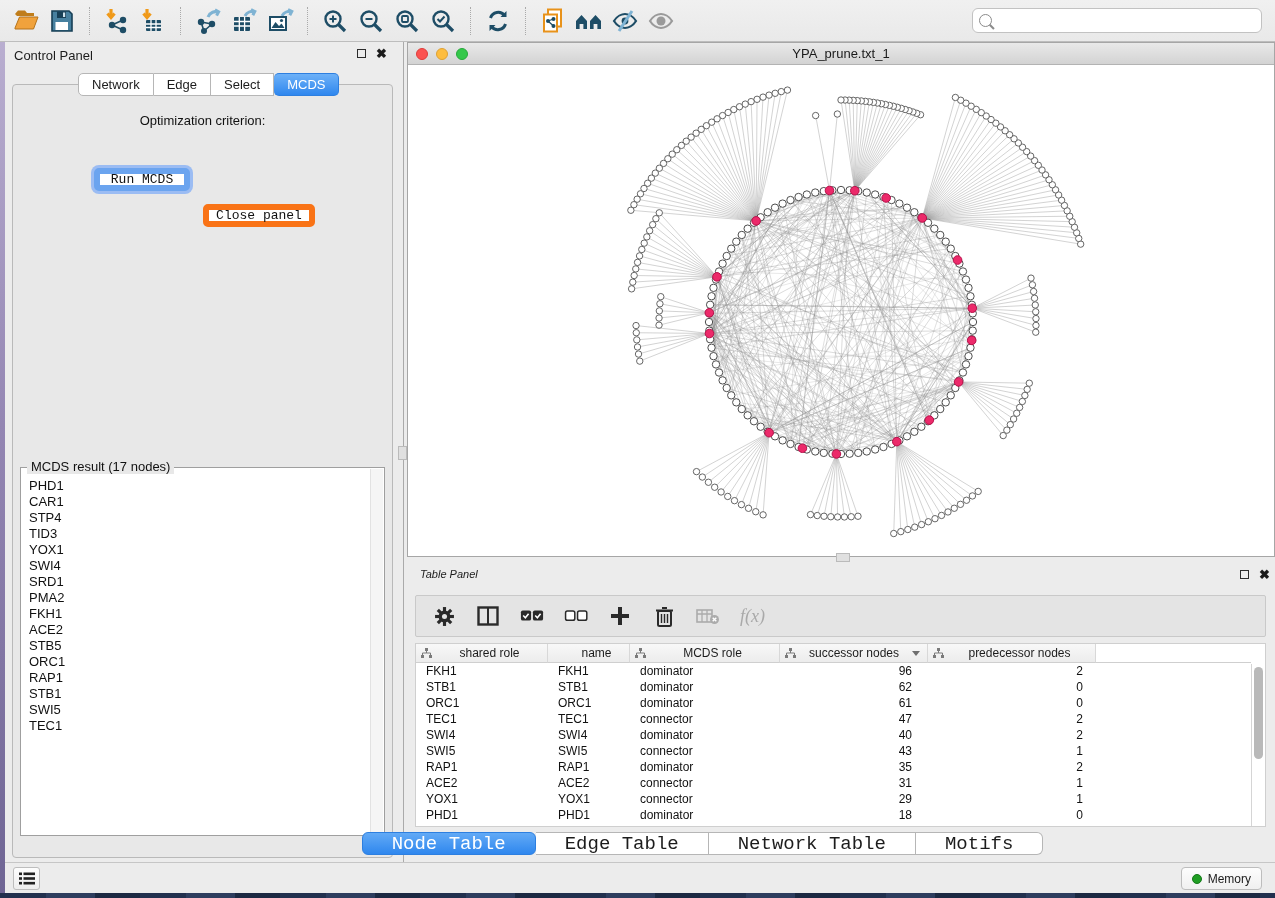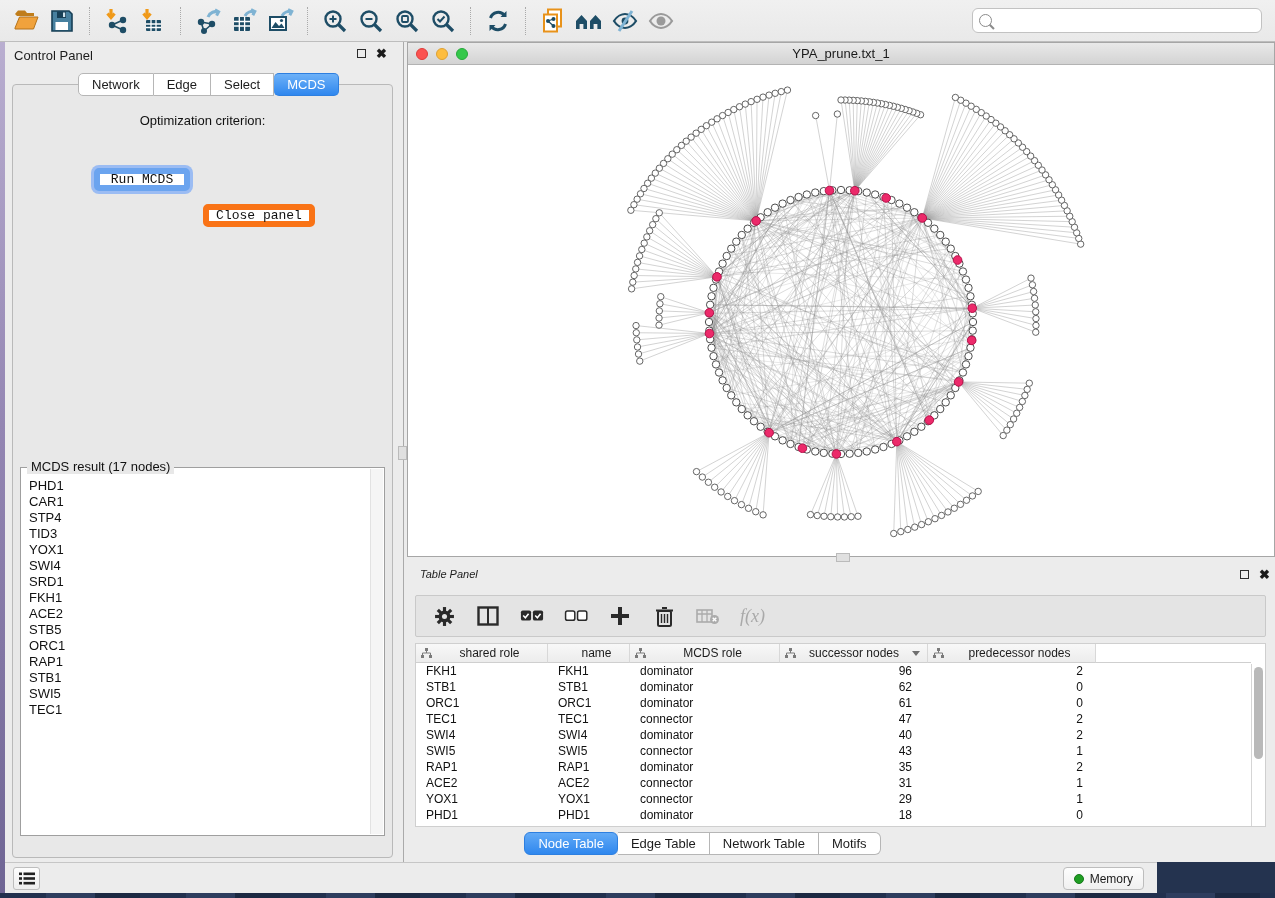--- a/index.html
+++ b/index.html
@@ -103,28 +103,28 @@
   .hicon { margin-left:5px; width:11px; height:11px; flex:none; }
   .sortchev { width:0; height:0; border-left:4px solid transparent; border-right:4px solid transparent; border-top:5px solid #6f6f6f; margin-right:7px; }
   #tbody { position:absolute; left:0; top:20px; right:14px; bottom:0; }
   .trow { display:flex; height:16px; font-size:12px; color:#111; }
   .trow .c { white-space:nowrap; overflow:hidden; }
   #table-vscroll { position:absolute; right:0; top:20px; width:14px; bottom:0; background:#fff; border-left:1px solid #d5d5d5; }
   #table-vscroll .thumb { position:absolute; left:2px; top:3px; width:9px; height:92px; background:#b9b9b9; border-radius:5px; }
 
   #table-tabs { position:absolute; left:0; top:832px; width:1275px; display:flex; justify-content:center; }
   #table-tabs-inner { display:flex; height:23px; margin-left:130px; }
-  #table-tabs-inner .seg { background:#fff; border:1px solid #b6b6b6; border-left:none; padding:0 13px;
-    font-size:13px; color:#1c1c1c; display:flex; align-items:center; }
+  #table-tabs-inner .seg { background:#fff; border:1px solid #b6b6b6; border-left:none; padding:0 29px;
+    font-size:19px; color:#1c1c1c; display:flex; align-items:center;font-family:Liberation Mono, monospace; }
   #table-tabs-inner .seg:first-child { border-left:1px solid #b6b6b6; border-radius:6px 0 0 6px; }
   #table-tabs-inner .seg:last-child { border-radius:0 6px 6px 0; }
   #table-tabs-inner .seg.sel { background:linear-gradient(#62aaf6,#2f87ee); color:#fff; border-color:#2d7fe0; border-radius:6px; }
 
   
-  #status-bar { position:absolute; left:5px; top:862px; width:1152px; height:31px; background:#ececec; border-top:1px solid #c6c6c6; }
+  #status-bar { position:absolute; left:5px; top:862px; width:1270px; height:31px; background:#ececec; border-top:1px solid #c6c6c6; }
   #status-list-btn { position:absolute; left:8px; top:4px; width:27px; height:23px; background:linear-gradient(#fdfdfd,#eee);
     border:1px solid #bdbdbd; border-radius:3px; display:flex; align-items:center; justify-content:center; }
   #memory-btn { position:absolute; right:13px; top:4px; height:23px; padding:0 10px; background:linear-gradient(#fdfdfd,#f0f0f0);
     border:1px solid #bdbdbd; border-radius:4px; display:flex; align-items:center; gap:6px; font-size:12px; color:#1b1b1b; }
   #memory-dot { width:10px; height:10px; border-radius:50%; background:#1f9e23; border:1px solid #15791a; }
 </style>
 </head>
 <body>
 
 <div id="screen">
@@ -324,20 +324,21 @@
   <div id="mcds-group">
     <div id="mcds-legend">MCDS result (17 nodes)</div>
     <div id="mcds-list">
         <div class="item">PHD1</div>
         <div class="item">CAR1</div>
         <div class="item">STP4</div>
         <div class="item">TID3</div>
         <div class="item">YOX1</div>
         <div class="item">SWI4</div>
         <div class="item">SRD1</div>
+        <div class="item">PMA2</div>
         <div class="item">FKH1</div>
         <div class="item">ACE2</div>
         <div class="item">STB5</div>
         <div class="item">ORC1</div>
         <div class="item">RAP1</div>
         <div class="item">STB1</div>
         <div class="item">SWI5</div>
         <div class="item">TEC1</div>
       </div>
     <div id="mcds-scroll"></div>

